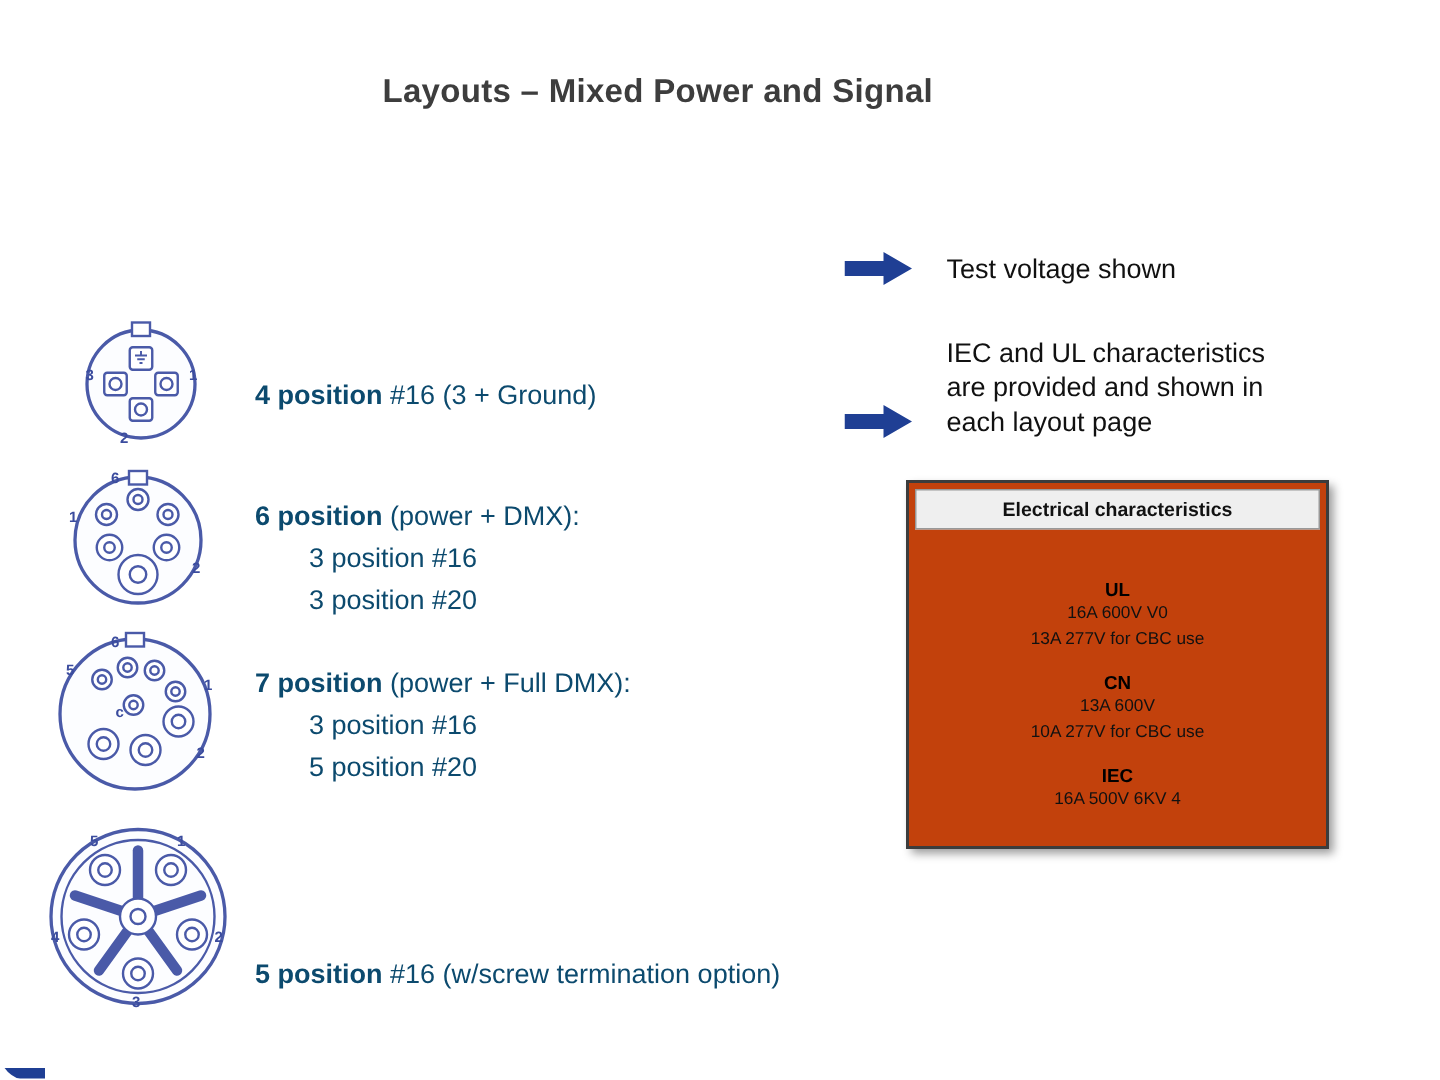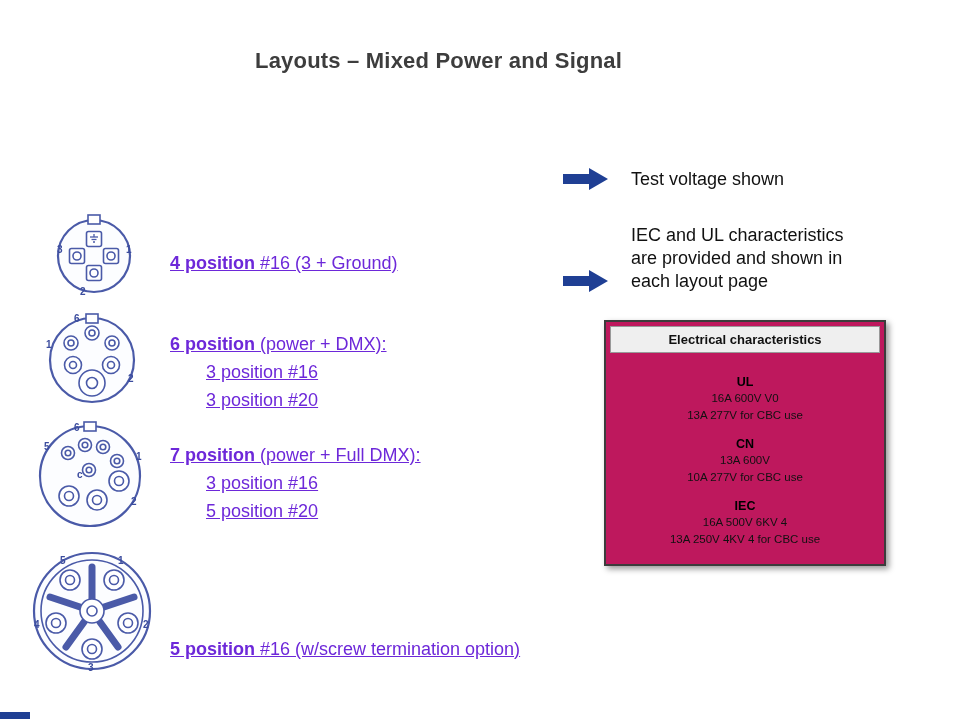--- a/index.html
+++ b/index.html
@@ -1,44 +1,44 @@
 <!DOCTYPE html>
 <html><head>
 <meta charset="utf-8">
 <style>
   * { margin:0; padding:0; box-sizing:border-box; }
   html,body { background:#ffffff; }
   body { font-family:"Liberation Sans", sans-serif; color:#000; }
-  .slide { position:relative; width:960px; height:720px; background:#fff; overflow:hidden; }
+  .slide { position:relative; width:960px; height:720px; background:#fff; overflow:hidden;border-radius:18px; }
 
   .title { position:absolute; left:255px; top:48px; font-size:22px; font-weight:bold; color:#3d3d3d; letter-spacing:0.2px; }
 
   .conn { position:absolute; }
   .co { fill:#fcfdff; stroke:#4a5aa8; stroke-width:2.2; }
   .cring { fill:none; stroke:#4a5aa8; stroke-width:1.6; }
   .ck { fill:#ffffff; stroke:#4a5aa8; stroke-width:1.6; }
   .cc { fill:#ffffff; stroke:#4a5aa8; stroke-width:1.6; }
   .cl { stroke:#4a5aa8; stroke-width:1.3; fill:none; }
   .spoke { stroke:#4a5aa8; stroke-width:7; stroke-linecap:round; }
   .clabel { font-family:"Liberation Sans",sans-serif; font-size:10px; font-weight:bold; fill:#3b4c9e; }
 
-  .item { position:absolute; left:170px; font-size:18px; line-height:28px; color:#6d28d9;text-decoration:underline; }
+  .item { position:absolute; left:170px; font-size:18px; line-height:28px; color:#0c4a6e; }
   .item .bold { font-weight:bold; }
   .item-sub { margin-left:36px; }
 
   .callout { position:absolute; display:flex; align-items:flex-end; gap:22px; }
   .arrow-icon { flex:0 0 auto; margin-top:1px; }
   .callout-text { font-size:18px; line-height:23px; color:#111; }
 
   .ebox { position:absolute; left:604px; top:320px; width:282px; height:246px;
-          background:#be185d; border:2px solid #3c3c3c; box-shadow:3px 3px 6px rgba(0,0,0,0.4);
+          background:#c2410c; border:2px solid #3c3c3c; box-shadow:3px 3px 6px rgba(0,0,0,0.4);
           padding:4px; }
   .ebox-header { background:#efefef; border:1px solid #999; text-align:center;
                  font-size:13px; font-weight:bold; color:#111; padding:5px 2px; }
-  .ebox-body { text-align:center; padding-top:9px; }
+  .ebox-body { text-align:center; padding-top:20px; }
   .esec { margin-top:12px; }
   .esec-name { font-size:12.5px; font-weight:bold; line-height:16px; }
   .esec-line { font-size:11.5px; line-height:17px; color:#111; }
 
   .footer-accent { position:absolute; left:0; top:712px; width:30px; height:7px; background:#1f3f94; }
 </style>
 </head>
 <body>
 
 <div class="slide">
@@ -184,20 +184,19 @@
         <div class="esec-line">13A 277V for CBC use</div>
       </div>
       <div class="esec">
         <div class="esec-name">CN</div>
         <div class="esec-line">13A 600V</div>
         <div class="esec-line">10A 277V for CBC use</div>
       </div>
       <div class="esec">
         <div class="esec-name">IEC</div>
         <div class="esec-line">16A 500V 6KV 4</div>
-        <div class="esec-line">13A 250V 4KV 4 for CBC use</div>
       </div>
     </div>
   </div>
 
   <div class="footer-accent"></div>
 
 </div>
 
 </body></html>

